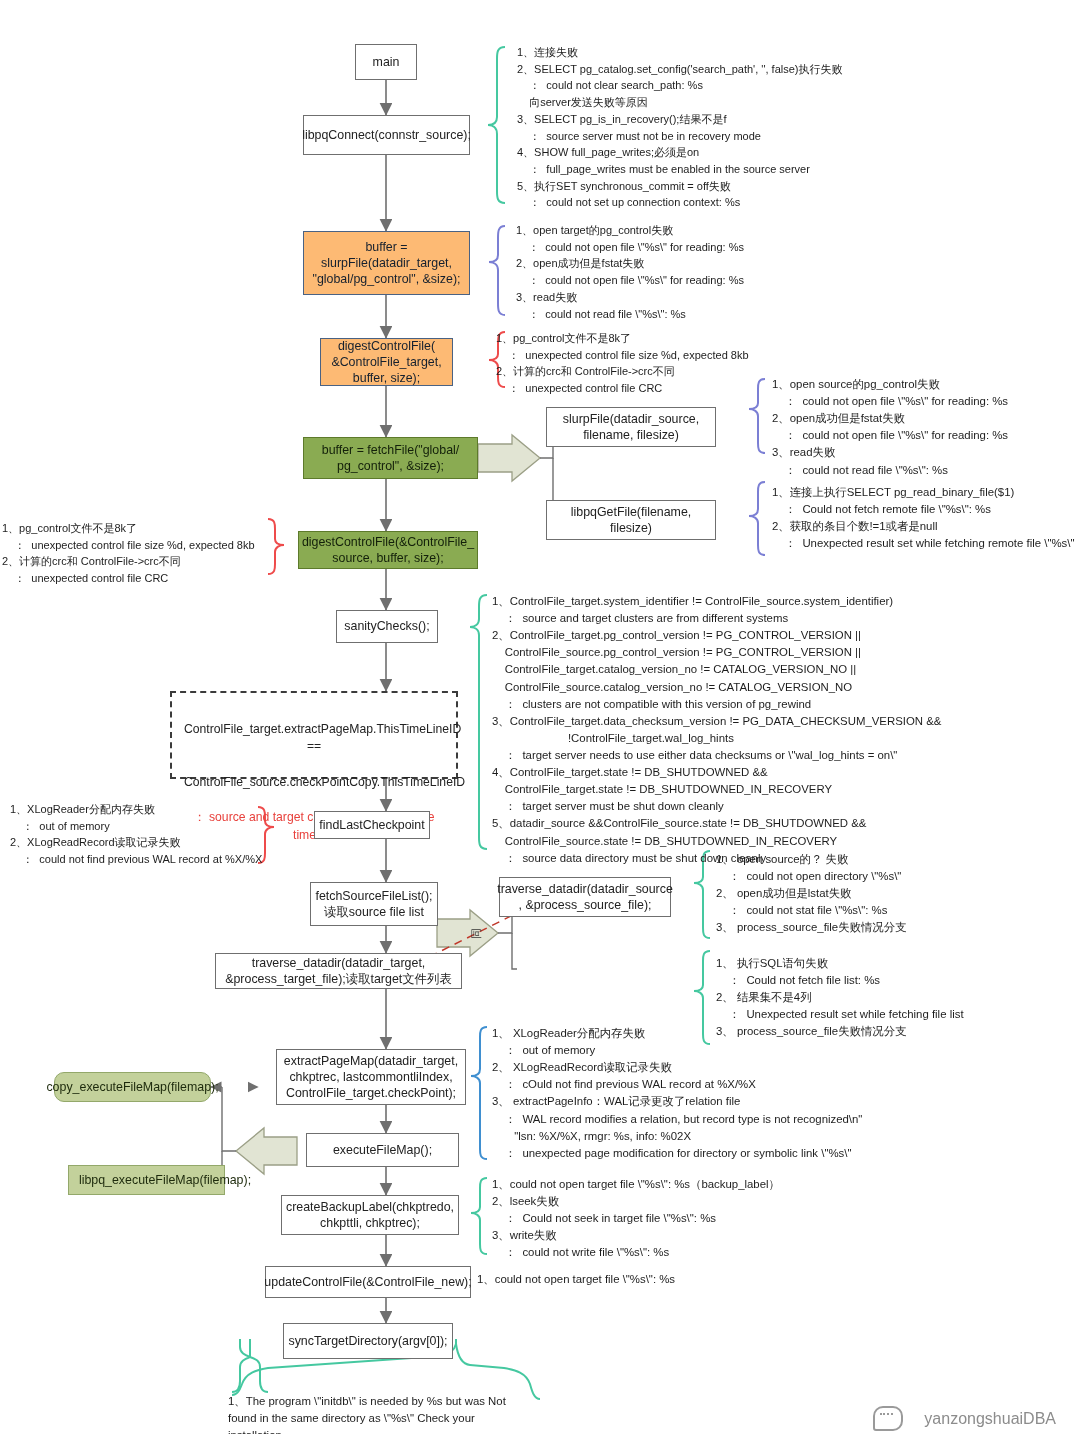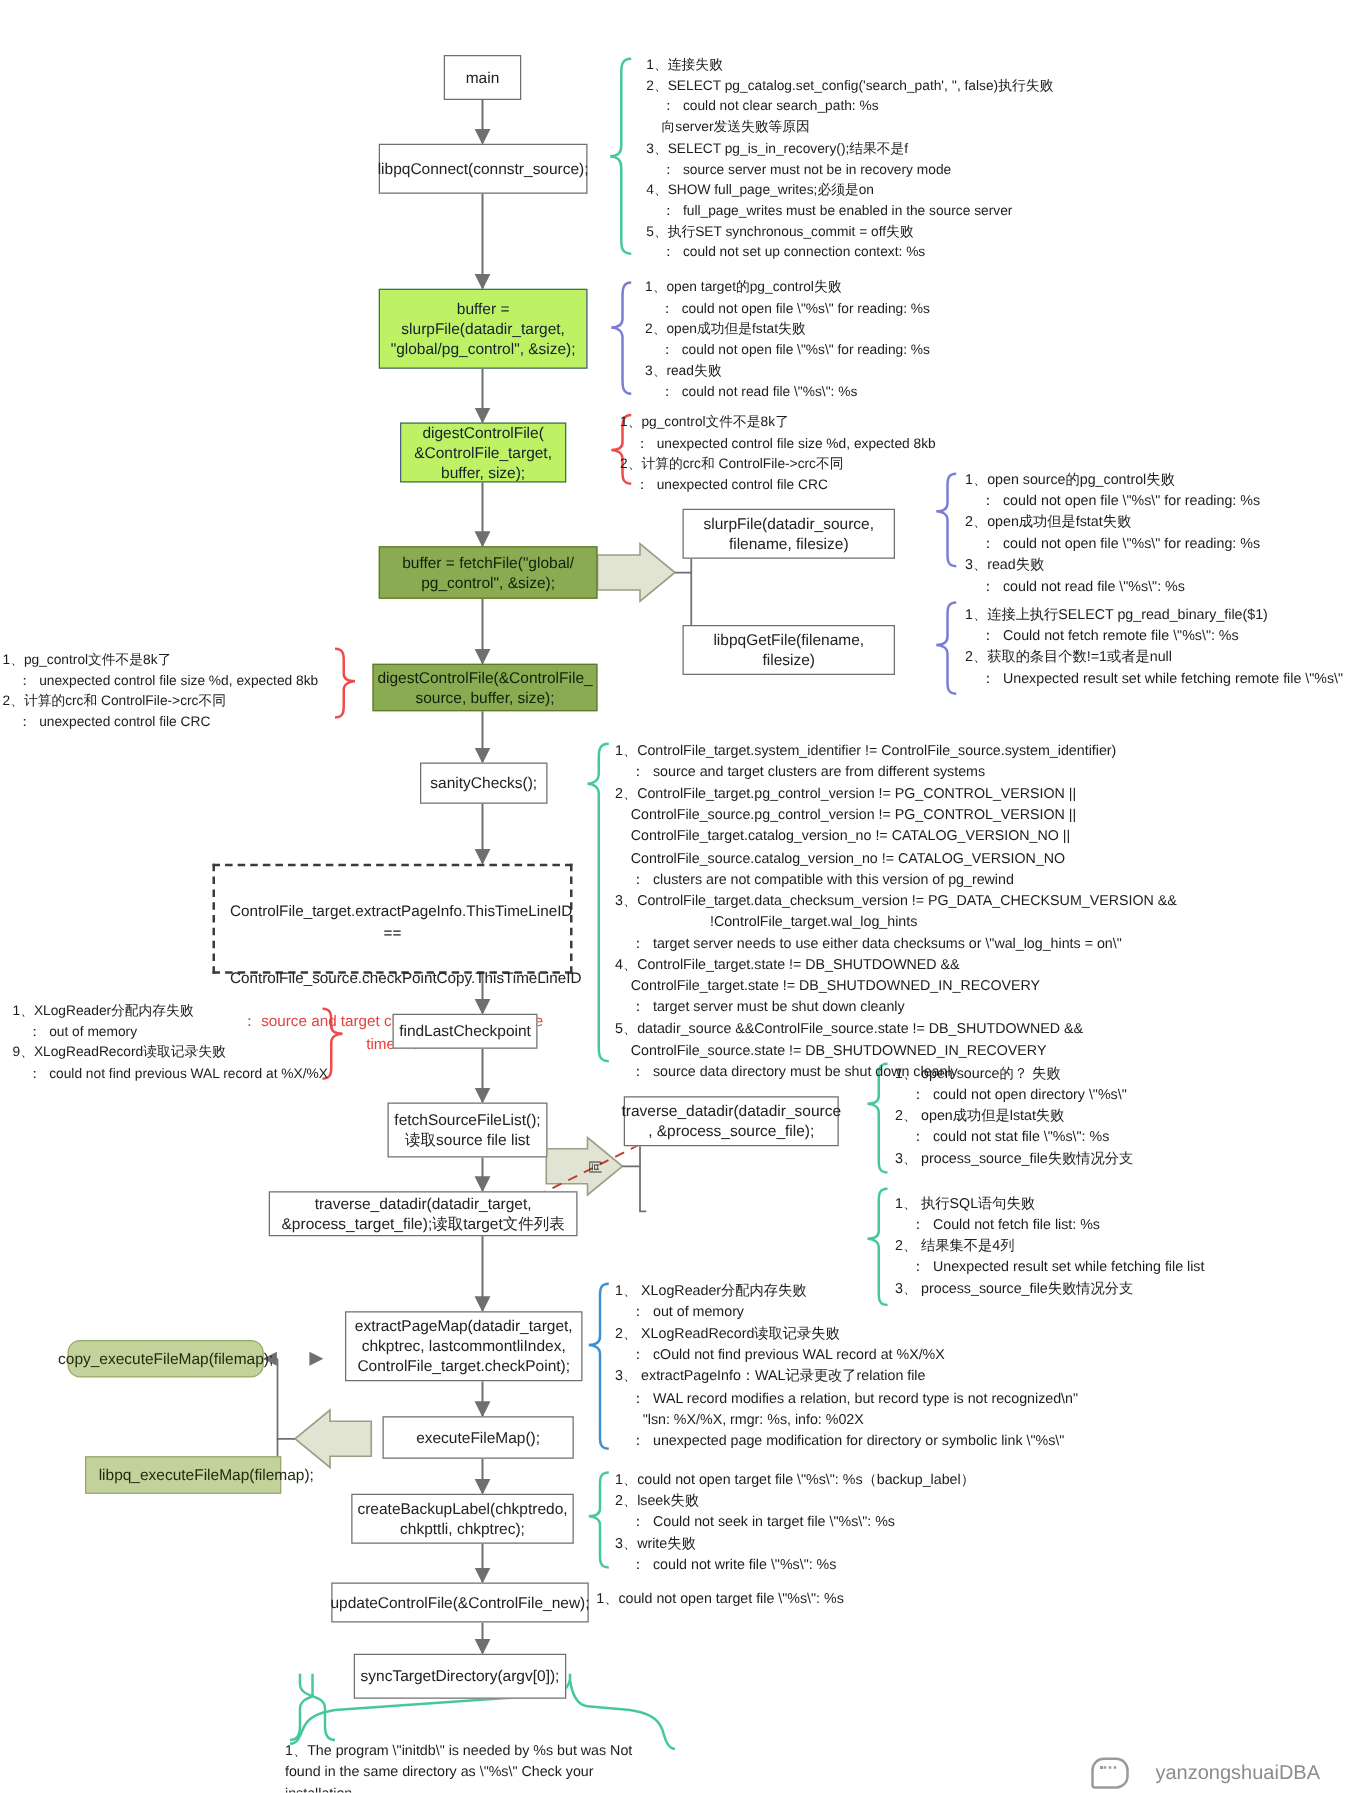--- a/index.html
+++ b/index.html
@@ -20,21 +20,21 @@
     border:1.4px solid #6f6f6f;
     display:flex;align-items:center;justify-content:center;
     text-align:center;
     font-size:12.4px;
     line-height:1.30;
     padding:3px 5px;
     background:#ffffff;
     color:#222;
     white-space:pre-line;
   }
-  .node.blue{background:#bef264;border-color:#4a6283;color:#15202e;}
+  .node.blue{background:#fdba74;border-color:#4a6283;color:#15202e;}
   .node.green{background:#8aab52;border-color:#5d7a2b;color:#13200a;}
   .node.lgreen{background:#c3d19b;border-color:#93a86a;color:#1d2a0c;}
   .node.dashed{
     border:2px dashed #3b3b3b;background:#ffffff;
     display:block;padding:10px 12px 12px 12px;text-align:center;
     font-size:12.2px;line-height:1.45;
   }
   .node.dashed .red{color:#e8413c;}
   .node.dashed .ind{display:block;}
 
@@ -179,21 +179,21 @@
 filename, filesize)</div>
 
   <div class="node green" style="left:298px;top:492px;width:180px;height:38px;">digestControlFile(&amp;ControlFile_
 source, buffer, size);</div>
 
   <div class="node" style="left:546px;top:461px;width:170px;height:40px;">libpqGetFile(filename, filesize)</div>
 
   <div class="node" style="left:336px;top:571px;width:102px;height:33px;">sanityChecks();</div>
 
   <div class="node dashed" style="left:170px;top:652px;width:288px;height:88px;">
-    <span class="ind">ControlFile_target.extractPageInfo.ThisTimeLineID ==</span>
+    <span class="ind">ControlFile_target.extractPageMap.ThisTimeLineID ==</span>
     <span class="ind">ControlFile_source.checkPointCopy.ThisTimeLineID</span>
     <span class="ind red">：  source and target cluster are on the same timeline</span>
   </div>
 
   <div class="node" style="left:314px;top:772px;width:116px;height:28px;">findLastCheckpoint</div>
 
   <div class="node" style="left:310px;top:843px;width:128px;height:44px;">fetchSourceFileList();
 读取source file list</div>
 
   <div class="node" style="left:499px;top:838px;width:172px;height:40px;">traverse_datadir(datadir_source
@@ -274,21 +274,21 @@
     ：  target server needs to use either data checksums or \"wal_log_hints = on\"
 4、ControlFile_target.state != DB_SHUTDOWNED &amp;&amp;
     ControlFile_target.state != DB_SHUTDOWNED_IN_RECOVERY
     ：  target server must be shut down cleanly
 5、datadir_source &amp;&amp;ControlFile_source.state != DB_SHUTDOWNED &amp;&amp;
     ControlFile_source.state != DB_SHUTDOWNED_IN_RECOVERY
     ：  source data directory must be shut down cleanly</div>
 
   <div class="ann" style="left:10px;top:762px;width:260px;">1、XLogReader分配内存失败
     ：  out of memory
-9、XLogReadRecord读取记录失败
+2、XLogReadRecord读取记录失败
     ：  could not find previous WAL record at %X/%X</div>
 
   <div class="ann small" style="left:716px;top:812px;width:360px;">1、 open source的？ 失败
     ：  could not open directory \"%s\"
 2、 open成功但是lstat失败
     ：  could not stat file \"%s\": %s
 3、 process_source_file失败情况分支</div>
 
   <div class="ann small" style="left:716px;top:916px;width:360px;">1、 执行SQL语句失败
     ：  Could not fetch file list: %s

